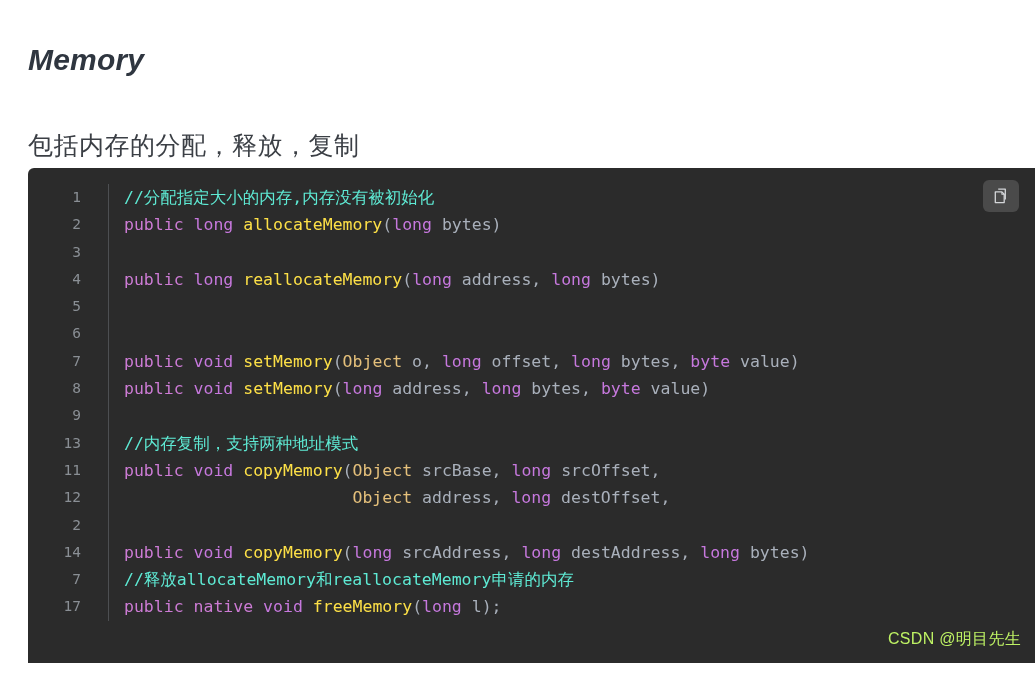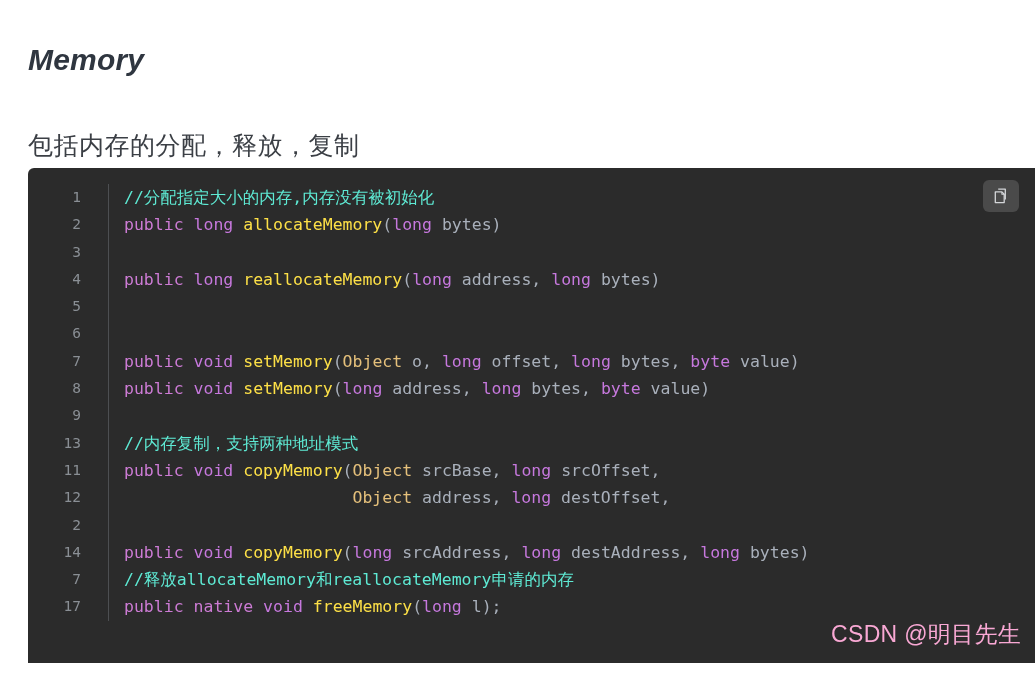--- a/index.html
+++ b/index.html
@@ -112,22 +112,22 @@
   .tok-type    { color: #c678dd; }
   .tok-fn      { color: #fde047; }
   .tok-class   { color: #e5c07b; }
   .tok-ident   { color: #a9b0bb; }
   .tok-punct   { color: #a9b0bb; }
 
   .watermark {
     position: absolute;
     right: 14px;
     bottom: 13px;
-    color: #f9a8d4;
-    font-size: 23px;
+    color: #bef264;
+    font-size: 16px;
     font-family: "Liberation Sans", "DejaVu Sans", sans-serif;
     z-index: 6;
     letter-spacing: 0.3px;
   }
 
   .bottom-strip {
     position: absolute;
     left: 0;
     top: 663px;
     width: 1035px;

